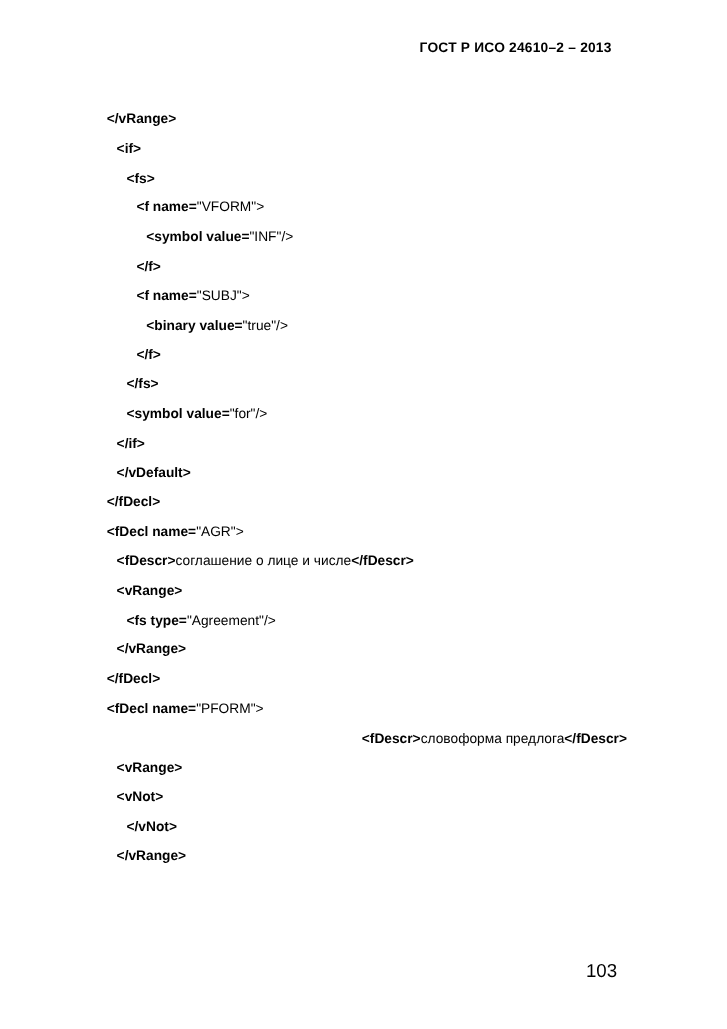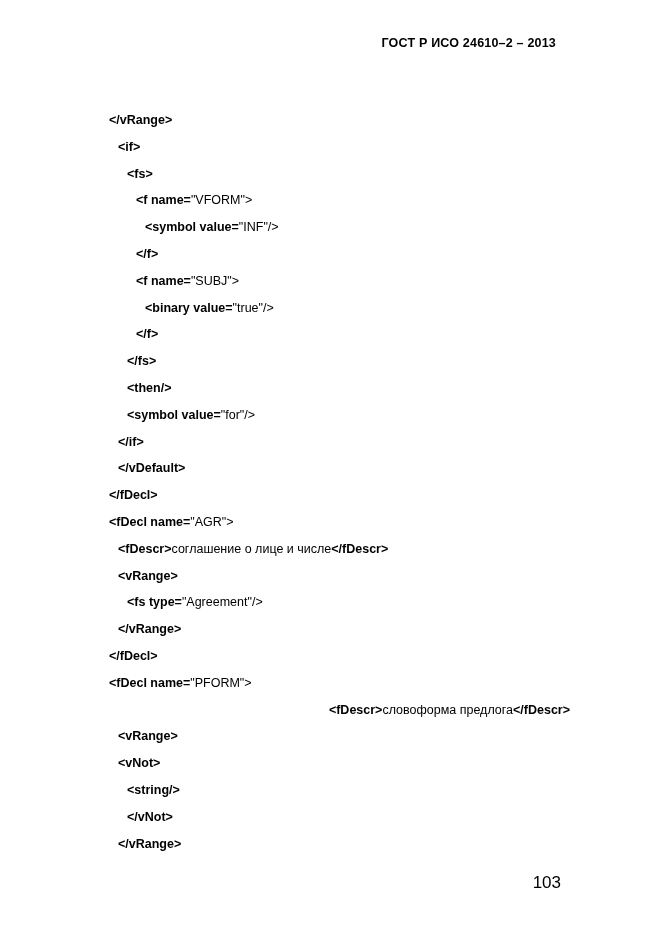--- a/index.html
+++ b/index.html
@@ -28,23 +28,22 @@
     font-family: "Liberation Sans", sans-serif;
     font-weight: bold;
     font-size: 12.5px;
     letter-spacing: 0.2px;
     color: #000;
     white-space: nowrap;
   }
   .code-block {
     position: absolute;
     top: 95px;
-    left: 109px;
+    left: 97px;
     right: 40px;
-    margin-top: 12px;
   }
   .code-line {
     font-family: "Liberation Sans", sans-serif;
     font-size: 12.5px;
     line-height: 26.8px;
     white-space: pre;
     color: #000;
   }
   .code-line b {
     font-weight: bold;
@@ -72,35 +71,33 @@
       <div class="code-line" style="padding-left: 0px;"><b>&lt;/vRange&gt;</b></div>
       <div class="code-line" style="padding-left: 9px;"><b>&lt;if&gt;</b></div>
       <div class="code-line" style="padding-left: 18px;"><b>&lt;fs&gt;</b></div>
       <div class="code-line" style="padding-left: 27px;"><b>&lt;f name=</b><span class="plain">"VFORM"&gt;</span></div>
       <div class="code-line" style="padding-left: 36px;"><b>&lt;symbol value=</b><span class="plain">"INF"/&gt;</span></div>
       <div class="code-line" style="padding-left: 27px;"><b>&lt;/f&gt;</b></div>
       <div class="code-line" style="padding-left: 27px;"><b>&lt;f name=</b><span class="plain">"SUBJ"&gt;</span></div>
       <div class="code-line" style="padding-left: 36px;"><b>&lt;binary value=</b><span class="plain">"true"/&gt;</span></div>
       <div class="code-line" style="padding-left: 27px;"><b>&lt;/f&gt;</b></div>
       <div class="code-line" style="padding-left: 18px;"><b>&lt;/fs&gt;</b></div>
-      <div class="code-line" style="padding-left: 18px;"><b>&lt;then/&gt;</b></div>
       <div class="code-line" style="padding-left: 18px;"><b>&lt;symbol value=</b><span class="plain">"for"/&gt;</span></div>
       <div class="code-line" style="padding-left: 9px;"><b>&lt;/if&gt;</b></div>
       <div class="code-line" style="padding-left: 9px;"><b>&lt;/vDefault&gt;</b></div>
       <div class="code-line" style="padding-left: 0px;"><b>&lt;/fDecl&gt;</b></div>
       <div class="code-line" style="padding-left: 0px;"><b>&lt;fDecl name=</b><span class="plain">"AGR"&gt;</span></div>
       <div class="code-line" style="padding-left: 9px;"><b>&lt;fDescr&gt;</b><span class="plain">соглашение о лице и числе</span><b>&lt;/fDescr&gt;</b></div>
       <div class="code-line" style="padding-left: 9px;"><b>&lt;vRange&gt;</b></div>
       <div class="code-line" style="padding-left: 18px;"><b>&lt;fs type=</b><span class="plain">"Agreement"/&gt;</span></div>
       <div class="code-line" style="padding-left: 9px;"><b>&lt;/vRange&gt;</b></div>
       <div class="code-line" style="padding-left: 0px;"><b>&lt;/fDecl&gt;</b></div>
       <div class="code-line" style="padding-left: 0px;"><b>&lt;fDecl name=</b><span class="plain">"PFORM"&gt;</span></div>
       <div class="code-line" style="padding-left: 9px; text-align: right;"><b>&lt;fDescr&gt;</b><span class="plain">словоформа предлога</span><b>&lt;/fDescr&gt;</b></div>
       <div class="code-line" style="padding-left: 9px;"><b>&lt;vRange&gt;</b></div>
       <div class="code-line" style="padding-left: 9px;"><b>&lt;vNot&gt;</b></div>
-      <div class="code-line" style="padding-left: 18px;"><b>&lt;string/&gt;</b></div>
       <div class="code-line" style="padding-left: 18px;"><b>&lt;/vNot&gt;</b></div>
       <div class="code-line" style="padding-left: 9px;"><b>&lt;/vRange&gt;</b></div>
     </div>
 
   <div class="footer-page">103</div>
 
 </div>
 
 </body></html>

